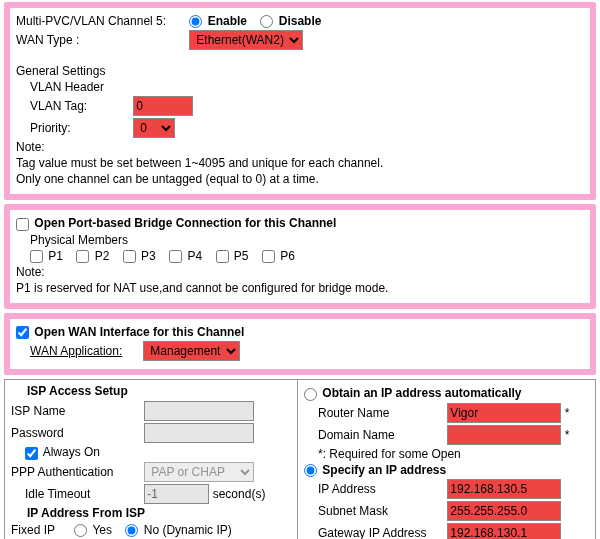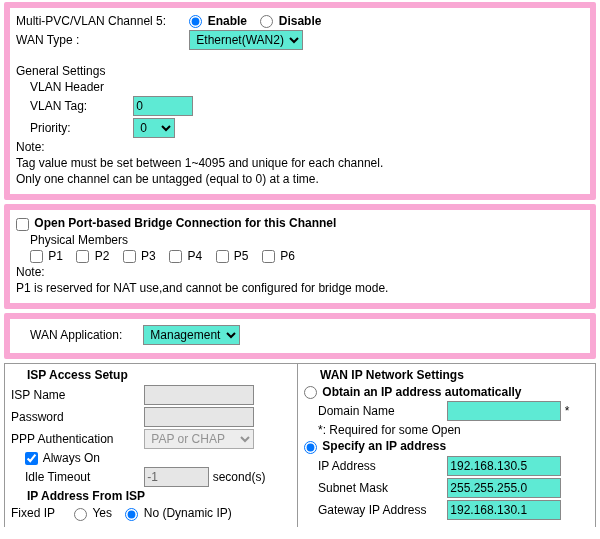--- a/index.html
+++ b/index.html
@@ -19,35 +19,35 @@
     border-radius: 2px;
   }
   .row { margin: 2px 0; }
   .bold { font-weight: normal; }
   label.inline { margin-right: 10px; }
   .indent { margin-left: 14px; }
   select, input[type="text"] {
     font-family: Arial, Helvetica, sans-serif;
     font-size: 12px;
     border: 1px solid #888;
-    background: #5eead4;
+    background: #ef4444;
     padding: 1px 2px;
     height: 20px;
   }
   input[type="text"]:disabled, select:disabled {
     background: #e6e6e6;
     color: #666;
   }
   input[type="radio"], input[type="checkbox"] {
     vertical-align: middle;
     margin: 0 2px 0 0;
   }
   .hdr-label { display:inline-block; width: 170px;}
   .gen-label { display:inline-block; width: 100px; }
-  .wan-label { display:inline-block; width: 110px; }
+  .wan-label { display:inline-block; width: 110px; text-decoration: underline; }
   .tf-small { width: 60px; }
   .tf-med { width: 65px; }
   .cols { display: flex; }
   .col-left { width: 294px; border: 1px solid #999; padding: 4px 6px; border-bottom:none; }
   .col-right { width: 298px; border: 1px solid #999; border-left: none; padding: 4px 6px; border-bottom:none;}
   .isp-label { display:inline-block; width: 130px; }
   .isp-field { width: 110px; }
   .net-field { width: 114px; }
   .star { display:inline-block; width:8px; text-align:right;}
   .sec-title { font-weight: bold; margin-bottom: 3px; padding-left: 16px; }
@@ -111,50 +111,56 @@
       <label class="inline"><input type="checkbox" style=""> <span>P4</span></label>
       <label class="inline"><input type="checkbox" style=""> <span>P5</span></label>
       <label class="inline"><input type="checkbox" style=""> <span>P6</span></label>
     </div>
   </div>
   <div class="bold row">Note:</div>
   <div class="row">P1 is reserved for NAT use,and cannot be configured for bridge mode.</div>
 </div>
 
 <div class="section">
+  <div class="row">
+    <label>
+      <input type="checkbox" checked="" style="">
+      <b>Open WAN Interface for this Channel</b>
+    </label>
+  </div>
   <div class="indent">
     <div class="row">
       <span class="wan-label">WAN Application:</span>
       <select><option>Management</option></select>
     </div>
   </div>
 </div>
 
 <div class="cols">
 
   <div class="col-left">
     <div class="sec-title">ISP Access Setup</div>
     <div class="row">
       <span class="isp-label">ISP Name</span>
       <input type="text" disabled="" class="isp-field" value="" style="">
     </div>
     <div class="row">
       <span class="isp-label">Password</span>
       <input type="text" disabled="" class="isp-field" value="" style="">
-    </div>
-    <div class="row">
-      <span class="isp-label">PPP Authentication</span>
-      <select disabled="" class="isp-field"><option>PAP or CHAP</option></select>
     </div>
     <div class="row indent">
       <label>
         <input type="checkbox" checked="" style="">
         <span>Always On</span>
       </label>
     </div>
+    <div class="row">
+      <span class="isp-label">PPP Authentication</span>
+      <select disabled="" class="isp-field"><option>PAP or CHAP</option></select>
+    </div>
     <div class="row indent">
       <span style="display:inline-block; width:116px">Idle Timeout</span>
       <input type="text" disabled="" class="tf-med" value="-1" style="">
       <span>second(s)</span>
     </div>
     <div class="sec-title">IP Address From ISP</div>
     <div class="row">
       <span style="display:inline-block; width:60px">Fixed IP</span>
       <label class="inline">
         <input type="radio" name="fixedip" style="">
@@ -162,29 +168,32 @@
       </label>
       <label class="inline">
         <input type="radio" name="fixedip" checked="" style="">
         <span>No (Dynamic IP)</span>
       </label>
     </div>
 
   </div>
 
   <div class="col-right">
-    <div class="sec-title">WAN IP Network Settings</div>
     <div class="row">
       <label>
         <input type="radio" name="ipmode" style="">
         <b>Obtain an IP address automatically</b>
       </label>
     </div>
     <div class="indent">
       <div class="row">
+        <span style="display:inline-block; width:126px">Router Name</span>
+        <input type="text" class="net-field" value="Vigor" style=""><span class="star">*</span>
+      </div>
+      <div class="row">
         <span style="display:inline-block; width:126px">Domain Name</span>
         <input type="text" class="net-field" value="" style=""><span class="star">*</span>
       </div>
       <div class="row">*: Required for some Open</div>
     </div>
     <div class="row">
       <label>
         <input type="radio" name="ipmode" checked="" style="">
         <b>Specify an IP address</b>
       </label>

